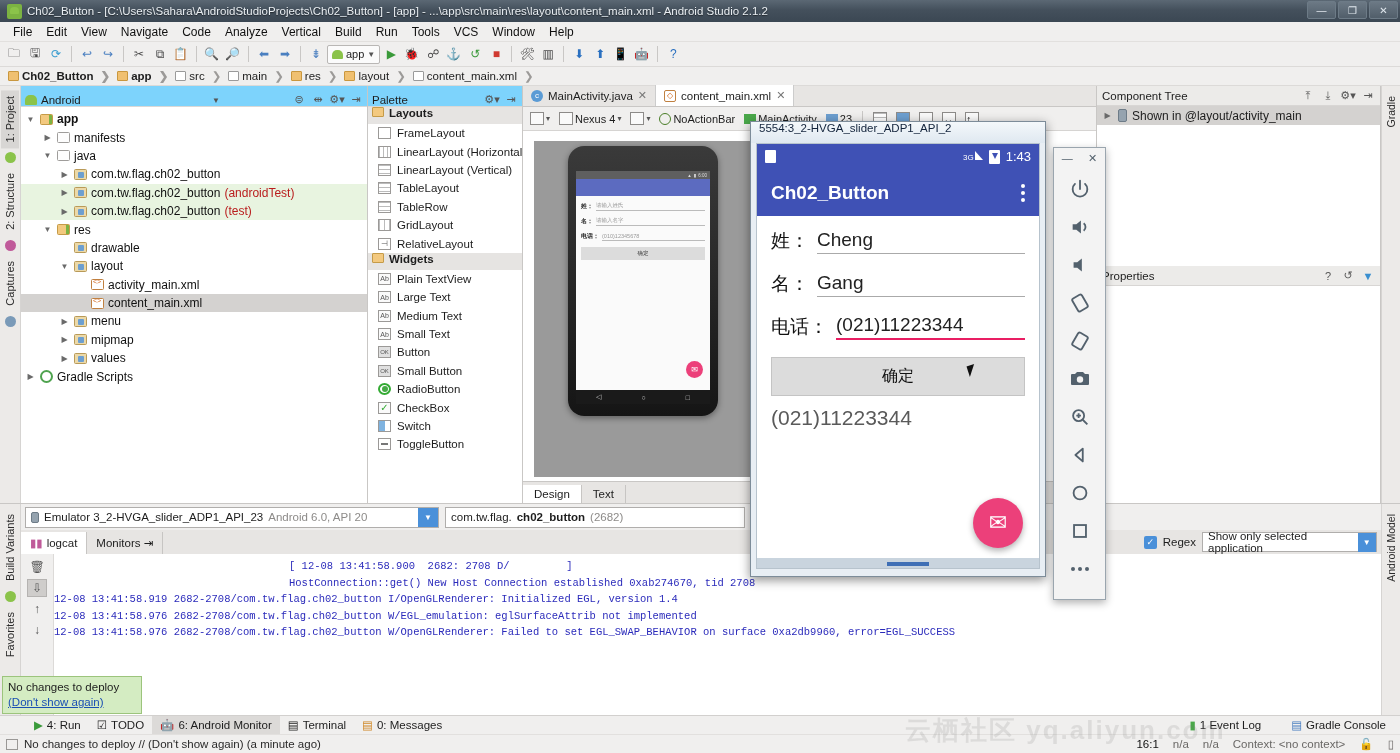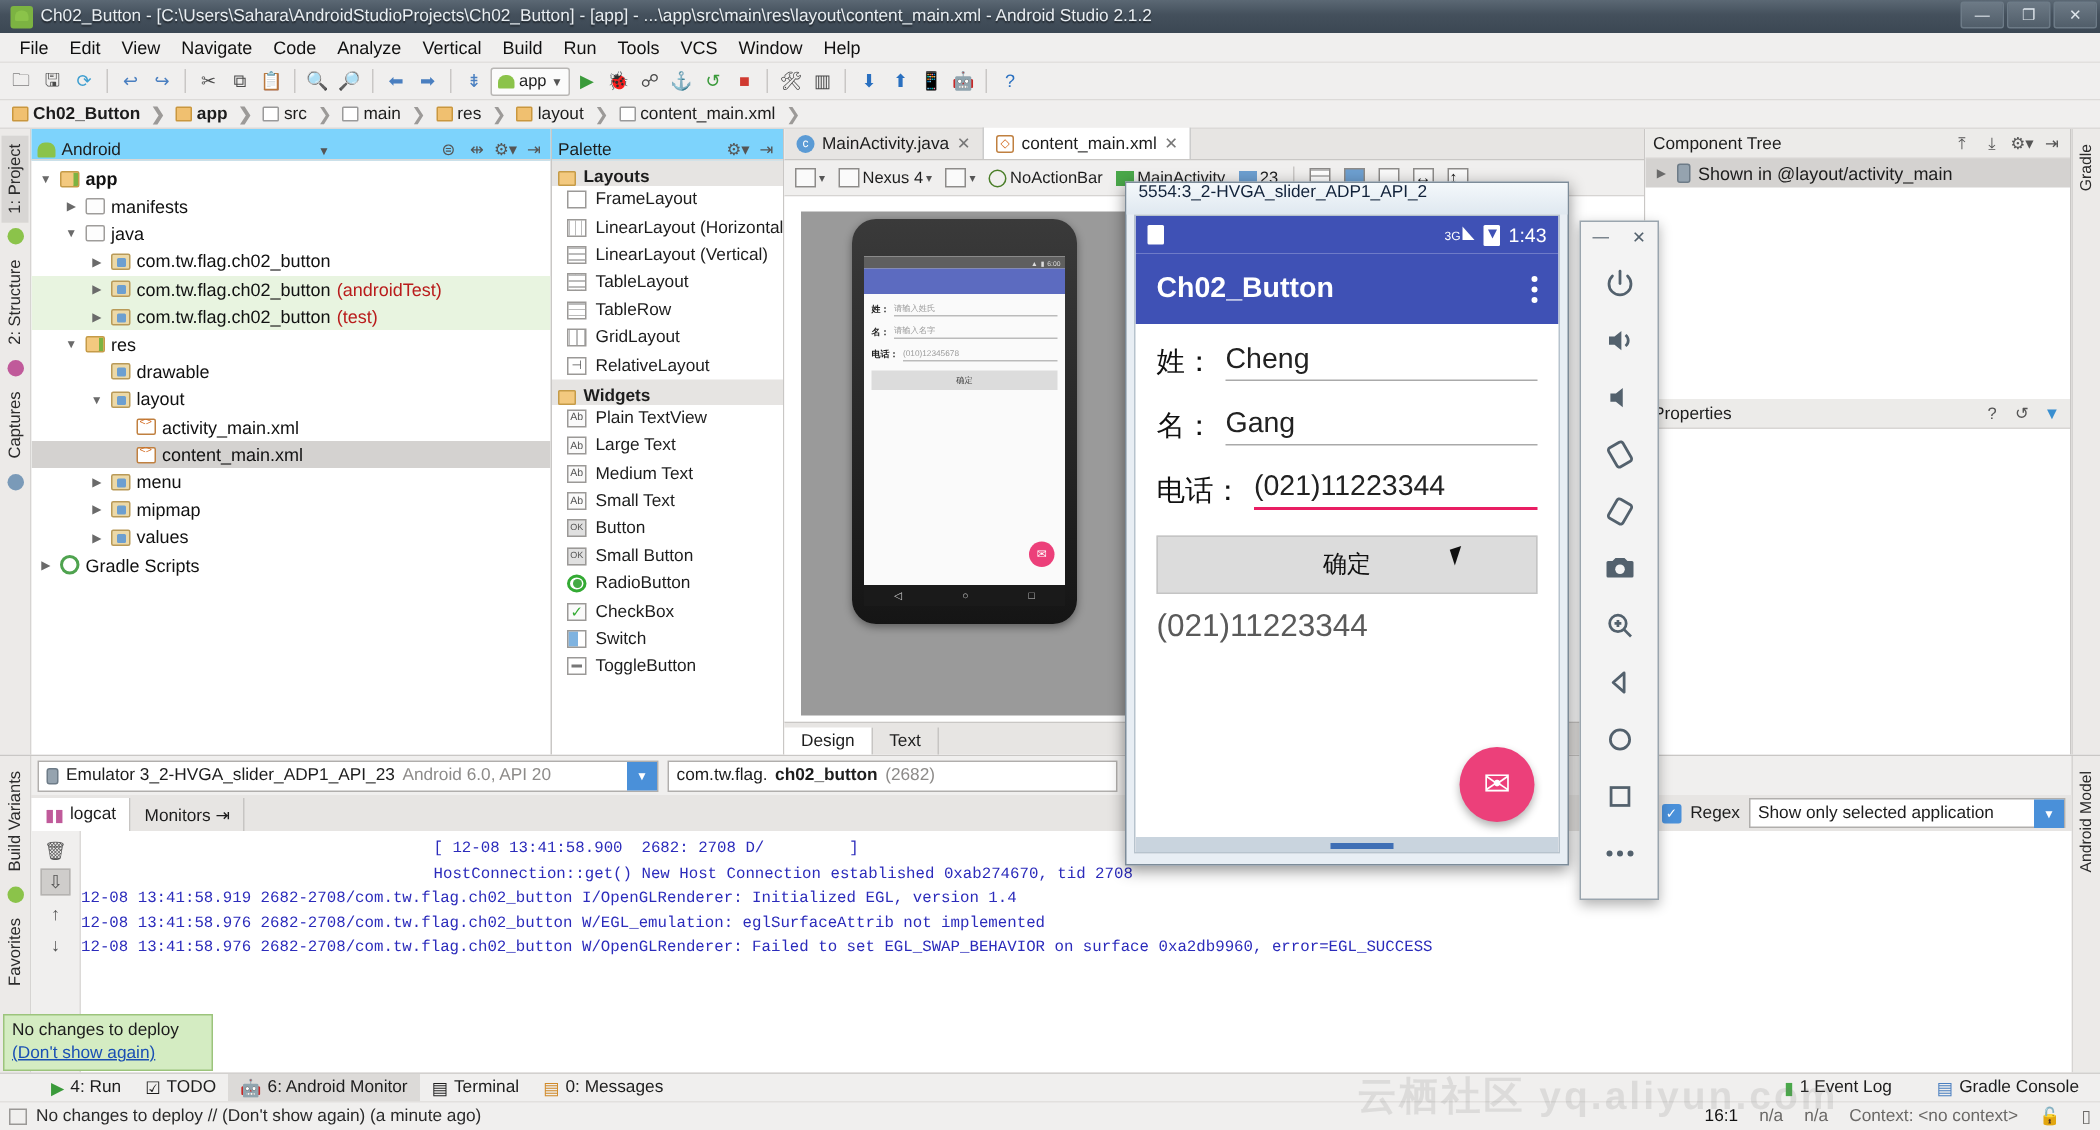--- a/index.html
+++ b/index.html
@@ -103,21 +103,21 @@
   .ico-gradle { width:13px;height:13px;border-radius:50%;
      background:#fff;border:2px solid #4fa34f; }
   .tlabel { color:#111; }
   .tlabel.bold { font-weight:bold; }
   .tdim { color:#b91c1c; }
 
   
   .palette { width:155px; flex:0 0 155px; background:#fff;
     display:flex; flex-direction:column; border-right:1px solid #c9c7c5; }
   .paletteList { flex:1; overflow:hidden; font-size:11.5px; }
-  .pgroup { height:17px; display:flex; align-items:flex-end; gap:5px;
+  .pgroup { height:17px; display:flex; align-items:flex-start; gap:5px;
     background:#e6e4e2; padding-left:4px; font-weight:bold; }
   .pgroup .ci{width:12px;height:10px;background:#f3c97f;border:1px solid #c59b48;border-radius:1px;}
   .pitem { height:18.4px; display:flex; align-items:center; gap:6px;
      padding-left:10px; white-space:nowrap; overflow:hidden; }
   .pi { width:13px; height:12px; flex:0 0 13px; border:1px solid #9b9997;
      background:#fafafa; font-size:7px; color:#555; display:flex;
      align-items:center; justify-content:center; }
   .pi.ab:after{content:"Ab";font-size:7px;}
   .pi.ok{background:#e0e0e0;}
   .pi.ok:after{content:"OK";font-size:6px;}
@@ -807,21 +807,21 @@
           <div class="ltab active">
             <span style="color:#c05a9a">▮▮</span>
             <span>logcat</span>
           </div>
           <div class="ltab">
             <span>Monitors  ⇥</span>
           </div>
           <div class="filterbar">
             <span class="ckbox">✓</span>
             <span>Regex</span>
-            <span class="combo" style="width:211px;height:20px">
+            <span class="combo" style="width:175px;height:20px">
               <span>Show only selected application</span>
               <span class="arrow">▼</span>
             </span>
           </div>
         </div>
         <div class="logwrap">
           <div class="logside">
             <div class="lsbtn">🗑</div>
             <div class="lsbtn on">⇩</div>
             <div class="lsbtn">↑</div>

